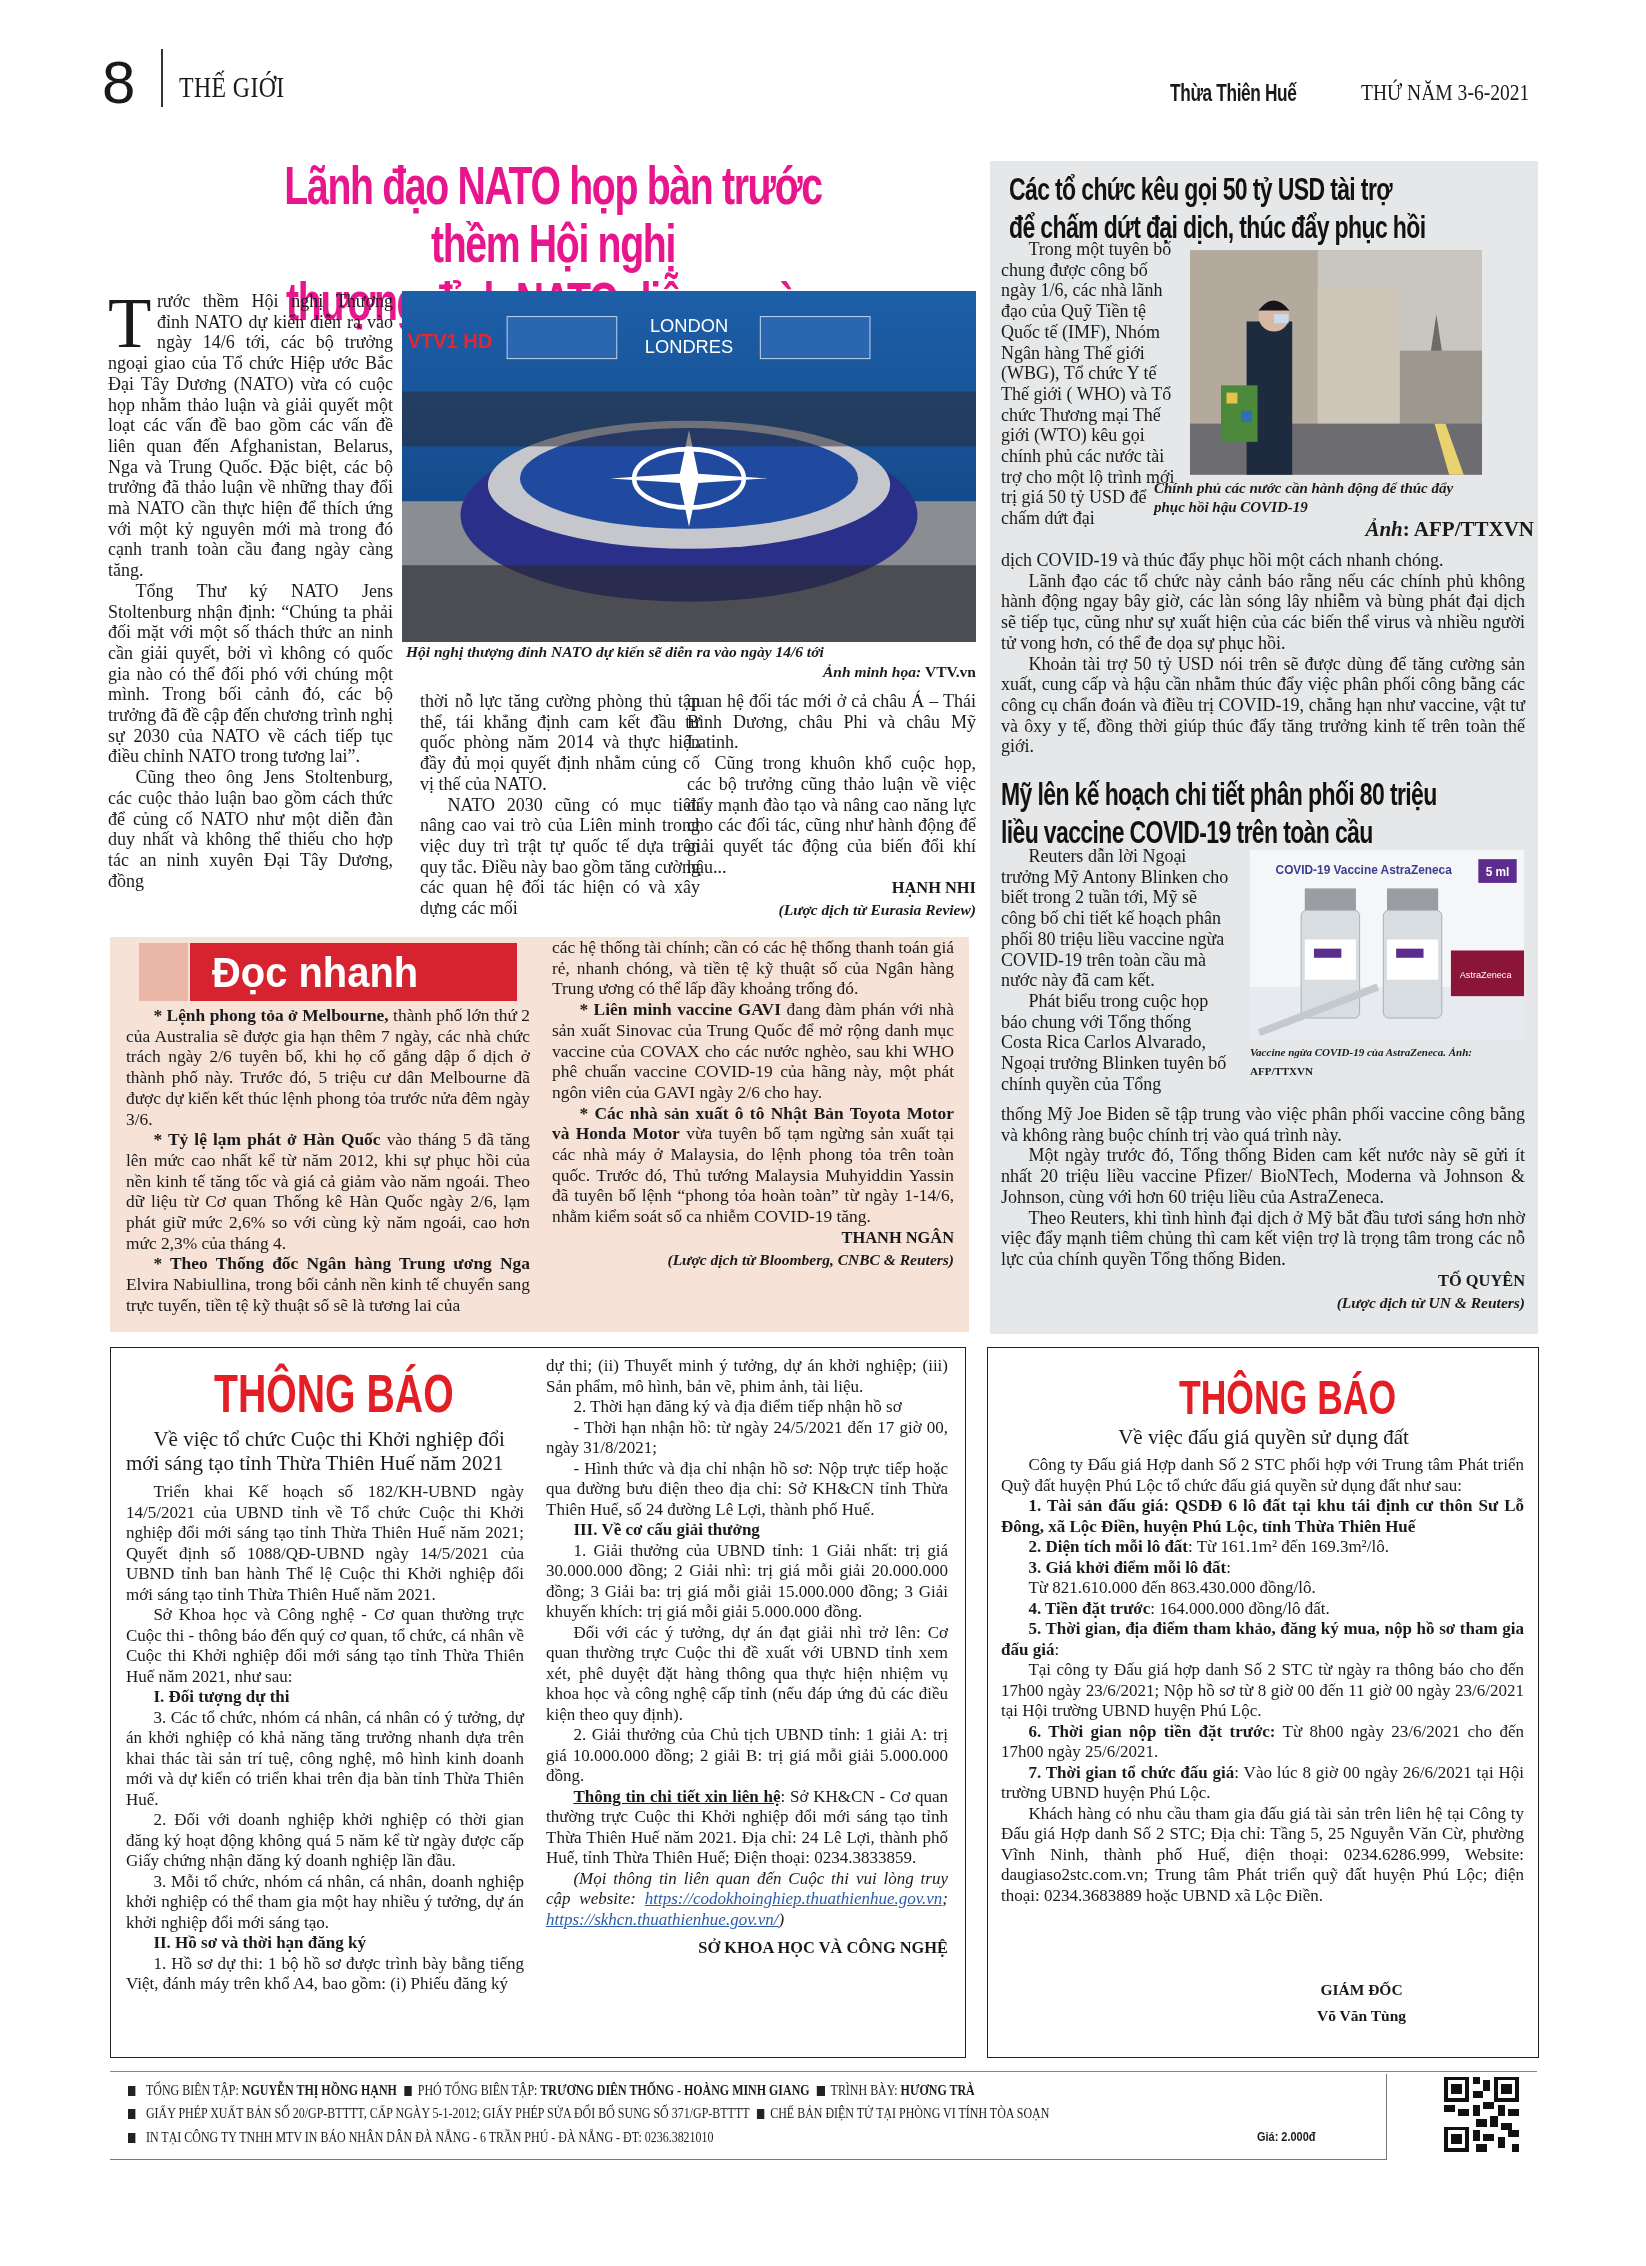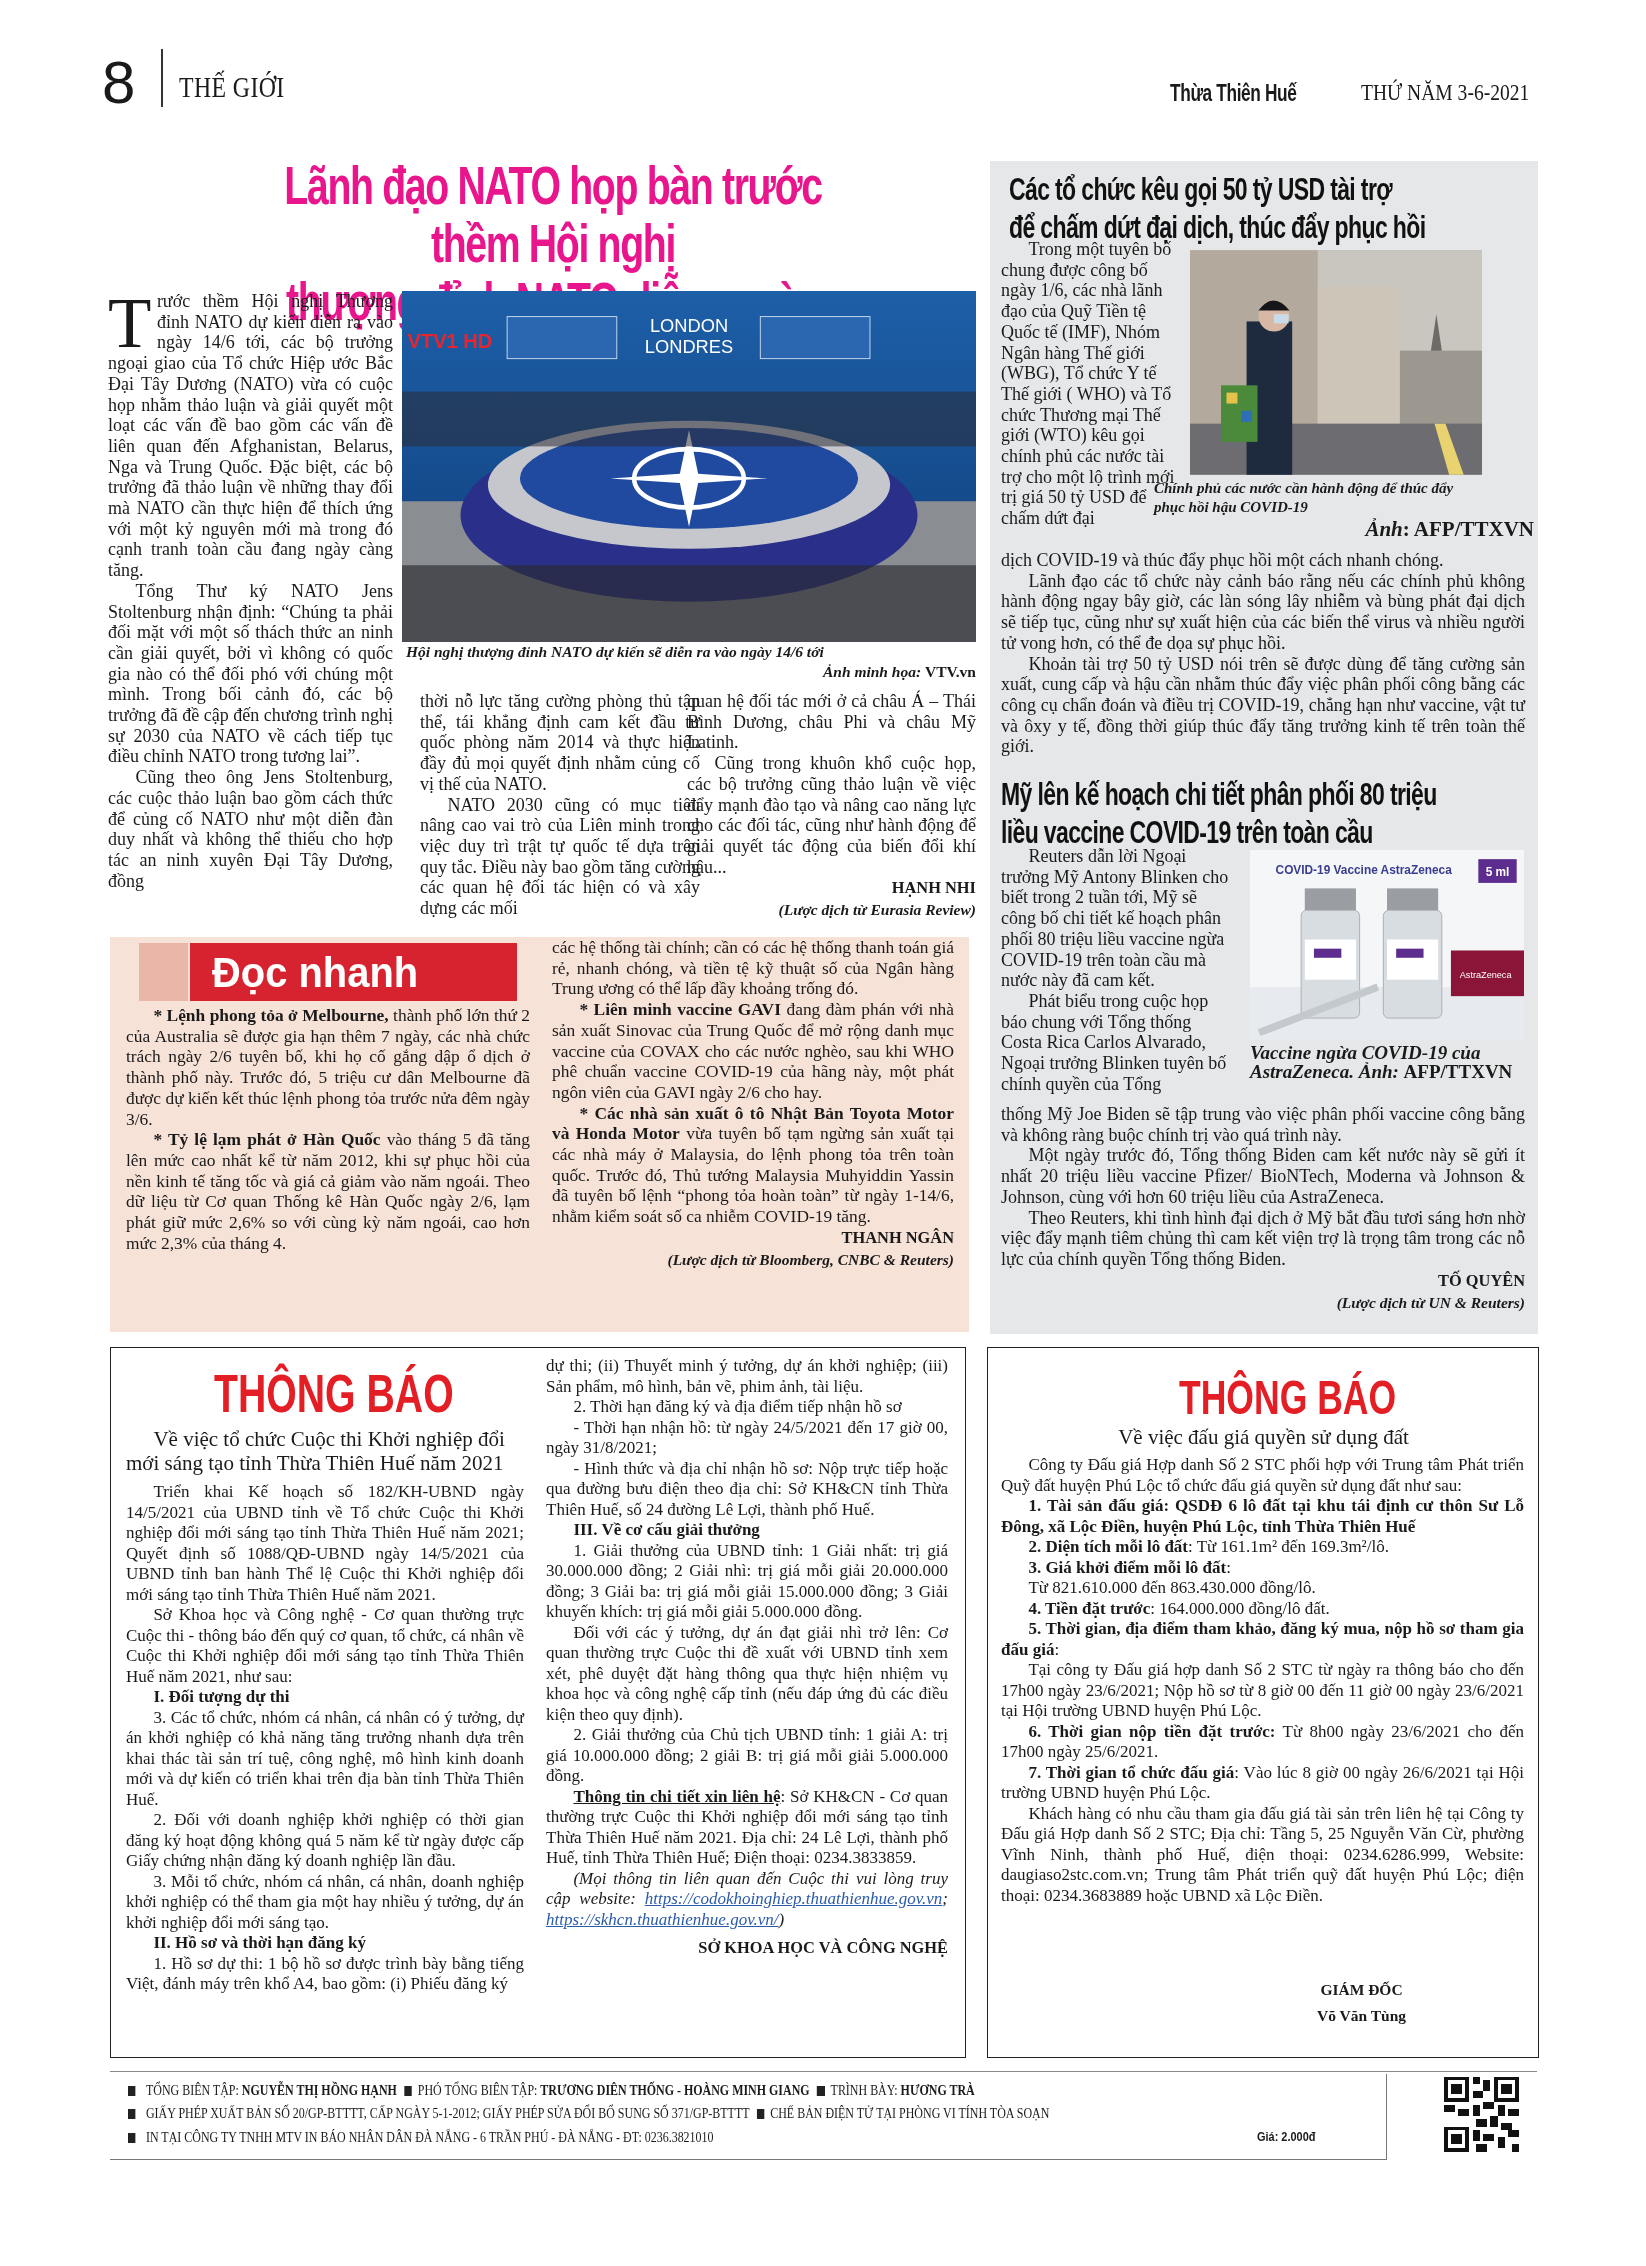--- a/index.html
+++ b/index.html
@@ -38,21 +38,21 @@
   #fund-title { left: 1009px; top: 170px; }
   #fund-col-narrow { left: 1001px; top: 239px; width: 174px; }
   #fund-photo { left: 1190px; top: 250px; width: 292px; height: 225px; overflow: hidden; background: #bdb9b3; }
   #fund-caption { left: 1154px; top: 479px; width: 329px; font-size: 15px; line-height: 19px; font-style: italic; font-weight: 700; }
   #fund-credit { left: 1190px; top: 517px; width: 344px; text-align: right; font-size: 21px; font-weight: 700; }
   #fund-credit i { font-style: italic; }
   #fund-col-wide { left: 1001px; top: 550px; width: 524px; }
   #vacc-title { left: 1001px; top: 775px; }
   #vacc-col-narrow { left: 1001px; top: 846px; width: 230px; }
   #vacc-photo { left: 1250px; top: 850px; width: 274px; height: 190px; overflow: hidden; background: #dfe4ea; }
-  #vacc-caption { left: 1250px; top: 1043px; width: 274px; font-size: 19px; line-height: 19px; font-style: italic; font-weight: 700; }
+  #vacc-caption { left: 1250px; top: 1043px; width: 274px; font-size: 11px; line-height: 19px; font-style: italic; font-weight: 700; }
   #vacc-caption b { font-style: normal; }
   #vacc-col-wide { left: 1001px; top: 1104px; width: 524px; }
 
   
   #quick-box { left: 110px; top: 937px; width: 859px; height: 395px; background: #f7e2d8; }
   #quick-head-pad { left: 139px; top: 943px; width: 49px; height: 58px; background: #e9b6a8; }
   #quick-head { left: 190px; top: 943px; width: 327px; height: 58px; background: #d7232f; }
   #quick-head-label { left: 212px; top: 947px; color: #fff; font-family: "Liberation Sans", sans-serif; font-weight: 700; font-size: 42px; line-height: 51px; transform: scaleX(0.95); transform-origin: left top; }
   #quick-col1 { left: 126px; top: 1005px; width: 404px; }
   #quick-col2 { left: 552px; top: 937px; width: 402px; }
@@ -215,20 +215,21 @@
 </div>
 
 <div class="abs" id="quick-box"></div>
 <div class="abs" id="quick-head-pad"></div>
 <div class="abs" id="quick-head"></div>
 <div class="abs" id="quick-head-label">Đọc nhanh</div>
 
 <div class="abs body" id="quick-col1" style="font-size:17.4px;line-height:20.7px;">
   <p><b>* Lệnh phong tỏa ở Melbourne,</b><span> thành phố lớn thứ 2 của Australia sẽ được gia hạn thêm 7 ngày, các nhà chức trách ngày 2/6 tuyên bố, khi họ cố gắng dập ổ dịch ở thành phố này. Trước đó, 5 triệu cư dân Melbourne đã được dự kiến kết thúc lệnh phong tỏa trước nửa đêm ngày 3/6.</span></p>
   <p><b>* Tỷ lệ lạm phát ở Hàn Quốc</b><span> vào tháng 5 đã tăng lên mức cao nhất kể từ năm 2012, khi sự phục hồi của nền kinh tế tăng tốc và giá cả giảm vào năm ngoái. Theo dữ liệu từ Cơ quan Thống kê Hàn Quốc ngày 2/6, lạm phát giữ mức 2,6% so với cùng kỳ năm ngoái, cao hơn mức 2,3% của tháng 4.</span></p>
+  <p><b>* Theo Thống đốc Ngân hàng Trung ương Nga</b><span> Elvira Nabiullina, trong bối cảnh nền kinh tế chuyển sang trực tuyến, tiền tệ kỹ thuật số sẽ là tương lai của</span></p>
 </div>
 <div class="abs body" id="quick-col2" style="font-size:17.4px;line-height:20.7px;">
   <p class="noindent">các hệ thống tài chính; cần có các hệ thống thanh toán giá rẻ, nhanh chóng, và tiền tệ kỹ thuật số của Ngân hàng Trung ương có thể lấp đầy khoảng trống đó.</p>
   <p><b>* Liên minh vaccine GAVI</b><span> đang đàm phán với nhà sản xuất Sinovac của Trung Quốc để mở rộng danh mục vaccine của COVAX cho các nước nghèo, sau khi WHO phê chuẩn vaccine COVID-19 của hãng này, một phát ngôn viên của GAVI ngày 2/6 cho hay.</span></p>
   <p><b>* Các nhà sản xuất ô tô Nhật Bản Toyota Motor và Honda Motor</b><span> vừa tuyên bố tạm ngừng sản xuất tại các nhà máy ở Malaysia, do lệnh phong tỏa trên toàn quốc. Trước đó, Thủ tướng Malaysia Muhyiddin Yassin đã tuyên bố lệnh “phong tỏa hoàn toàn” từ ngày 1-14/6, nhằm kiểm soát số ca nhiễm COVID-19 tăng.</span></p>
   <div class="byline">THANH NGÂN</div>
   <div class="source">(Lược dịch từ Bloomberg, CNBC &amp; Reuters)</div>
 </div>
 
 <div class="abs" id="ann1-box"></div>

